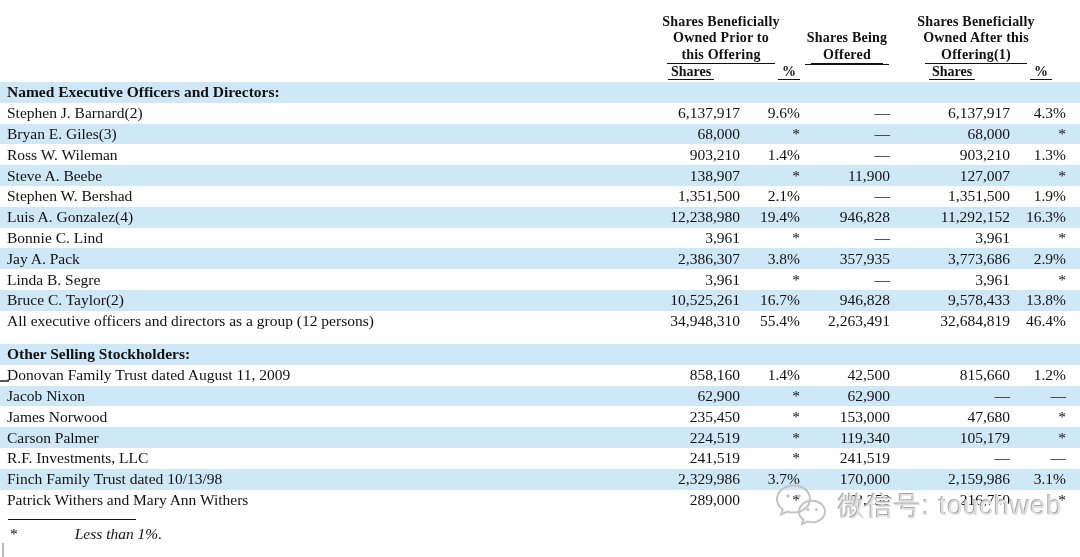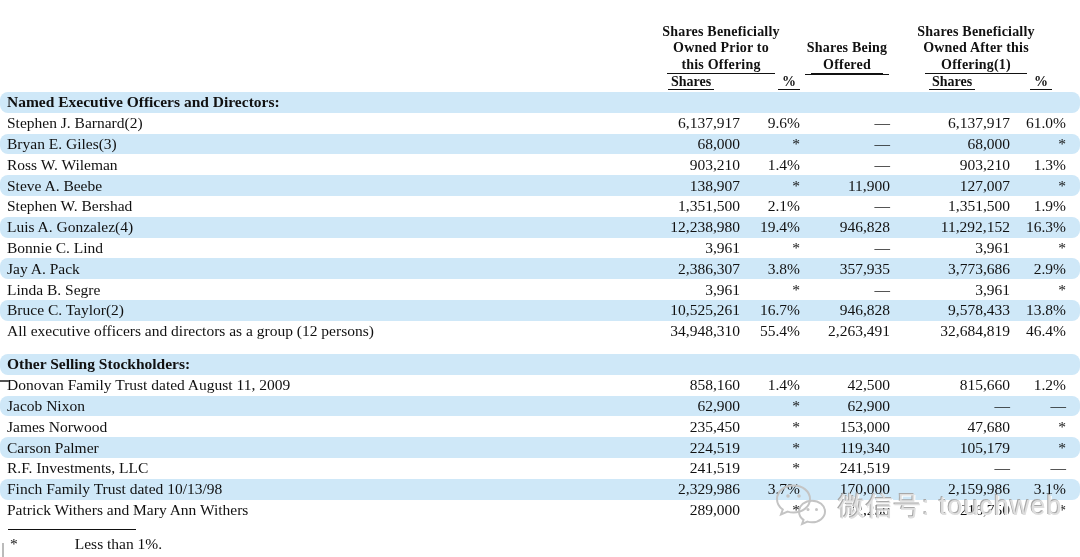--- a/index.html
+++ b/index.html
@@ -8,21 +8,21 @@
     position:relative; width:1080px; height:557px;
     background:#ffffff; overflow:hidden;
     font-family:"Liberation Serif", serif; color:#111;
   }
   
   .grid {
     display:grid;
     grid-template-columns:640px 102px 60px 90px 120px 58px;
   }
   
-  .thead { padding-top:22px;border-radius:31px; }
+  .thead { padding-top:12px;border-radius:31px; }
   .hgroup {
     display:flex; flex-direction:column; justify-content:flex-end;
     align-items:center; height:52px;
     font-weight:bold; font-size:14px; line-height:16.5px;
     letter-spacing:0.2px;
   }
   .hg-prior  { grid-column:2/4; }
   .hg-offered{ grid-column:4/5; }
   .hg-after  { grid-column:5/7; padding-right:10px; }
   .u { border-bottom:1.6px solid #111; }
@@ -30,33 +30,33 @@
   .hg-offered .u { padding:0 12px; }
   .hg-after .u   { padding:0 16px; }
   .subrow { height:18px; font-weight:bold; font-size:14px; }
   .subrow > div { display:flex; align-items:flex-start; justify-content:center; }
   .sub-u { border-bottom:1.6px solid #111; line-height:15px; }
   .sub-shares { padding:0 3px; }
   .sub-pct { padding:0 4px; }
   .sub-pct-cell { justify-content:flex-end !important; padding-right:2px; }
   .sub-line { width:84px; height:0; border-bottom:1.6px solid #111; margin-bottom:1px; }
   
-  .row { height:20.8px; align-items:center; font-size:15.5px;border-radius:8px; }
+  .row { height:20.8px; align-items:center; font-size:15.5px; }
   .row.stripe { background:#cfe8f8; }
   .c-name { padding-left:7px; white-space:nowrap; overflow:hidden; }
   .c-num  { text-align:right; padding-right:2px; white-space:nowrap; }
   .c-pct1 { padding-right:2px;font-family:Liberation Serif, serif; }
   .c-pct2 { padding-right:4px; }
   .section-header .c-name { font-weight:bold; }
   .section-gap { height:12.5px; }
   
   .foot-line { width:128px; border-top:1.6px solid #111; margin:9px 0 0 8px; }
   .footnote { display:flex; margin-top:5px; font-size:15.5px; }
   .footnote .mark { margin-left:10px; }
-  .footnote .txt { margin-left:57px; }
+  .footnote .txt { margin-left:57px;font-style:italic; }
   
   .watermark {
     position:absolute; left:772px; top:482px;
     display:flex; align-items:center; gap:8px;
     pointer-events:none;
   }
   .wm-text {
     font-family:Liberation Sans, sans-serif;
     font-size:27px; letter-spacing:1px;
     color:#dedede;
@@ -117,21 +117,21 @@
   <div>
       <div class="grid row stripe section-header">
         <div class="c-name">Named Executive Officers and Directors:</div>
       </div>
       <div class="grid row">
         <div class="c-name">Stephen J. Barnard(2)</div>
         <div class="c-num">6,137,917</div>
         <div class="c-num c-pct1">9.6%</div>
         <div class="c-num">—</div>
         <div class="c-num">6,137,917</div>
-        <div class="c-num c-pct2">61.0%</div>
+        <div class="c-num c-pct2">4.3%</div>
       </div>
       <div class="grid row stripe">
         <div class="c-name">Bryan E. Giles(3)</div>
         <div class="c-num">68,000</div>
         <div class="c-num c-pct1">*</div>
         <div class="c-num">—</div>
         <div class="c-num">68,000</div>
         <div class="c-num c-pct2">*</div>
       </div>
       <div class="grid row">

